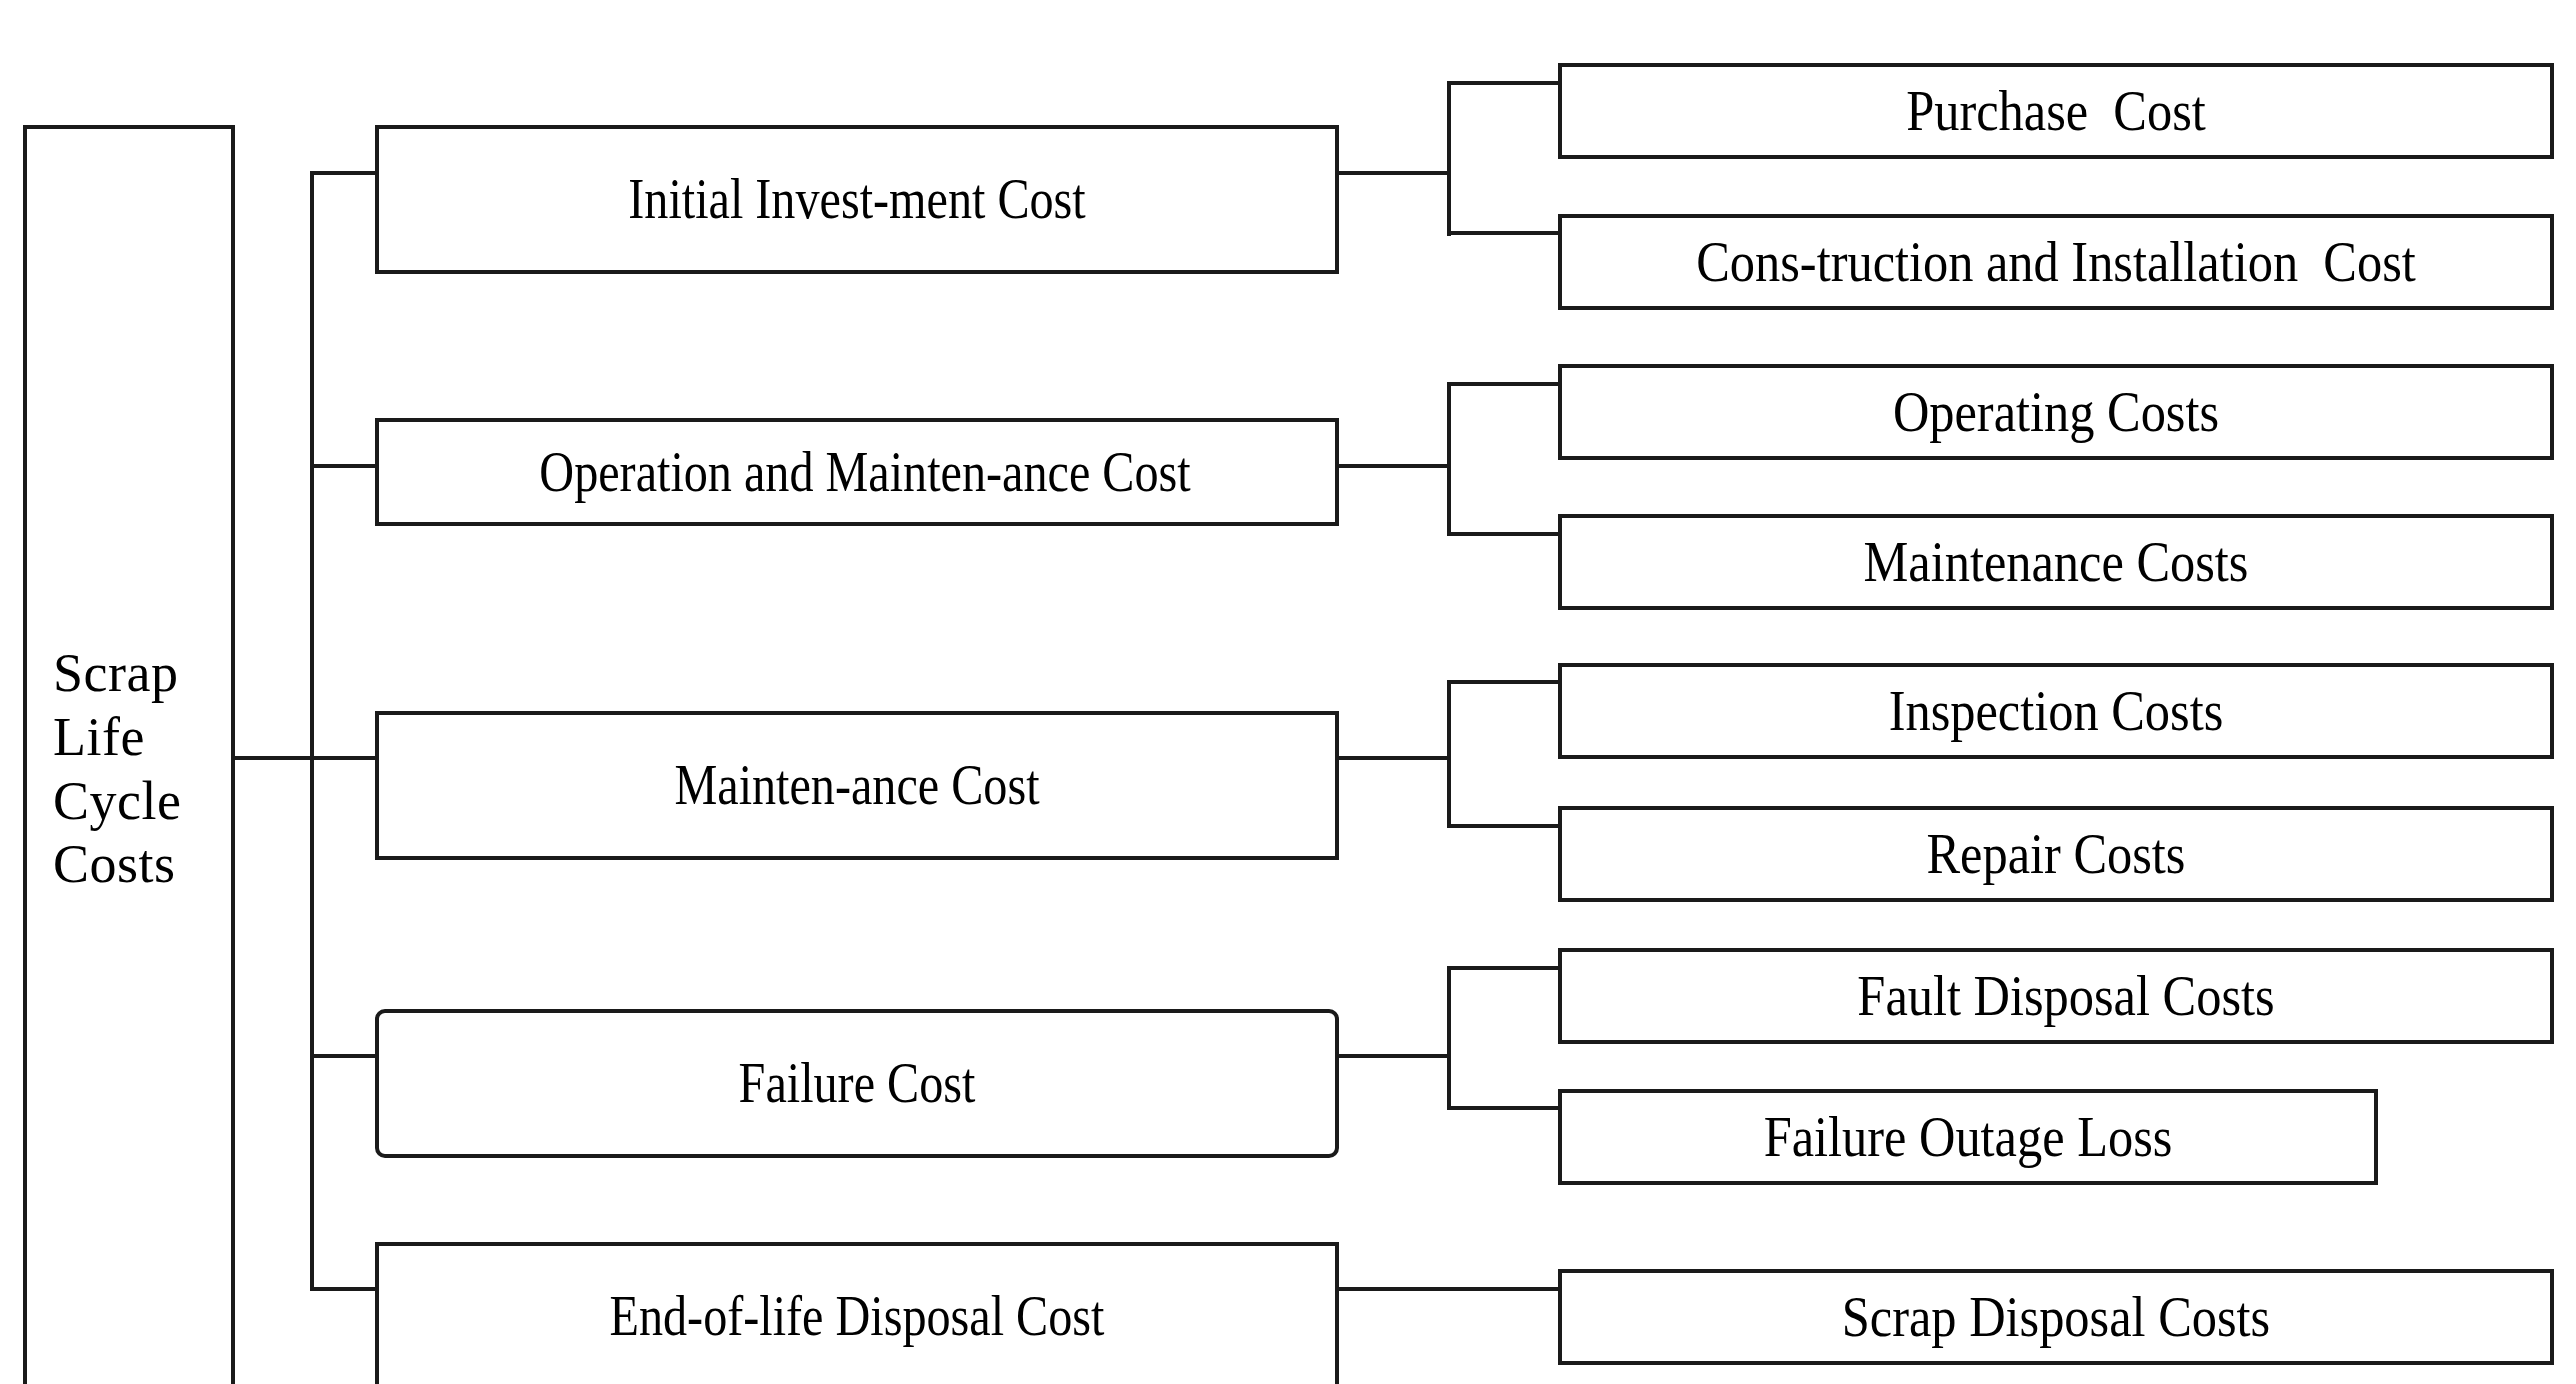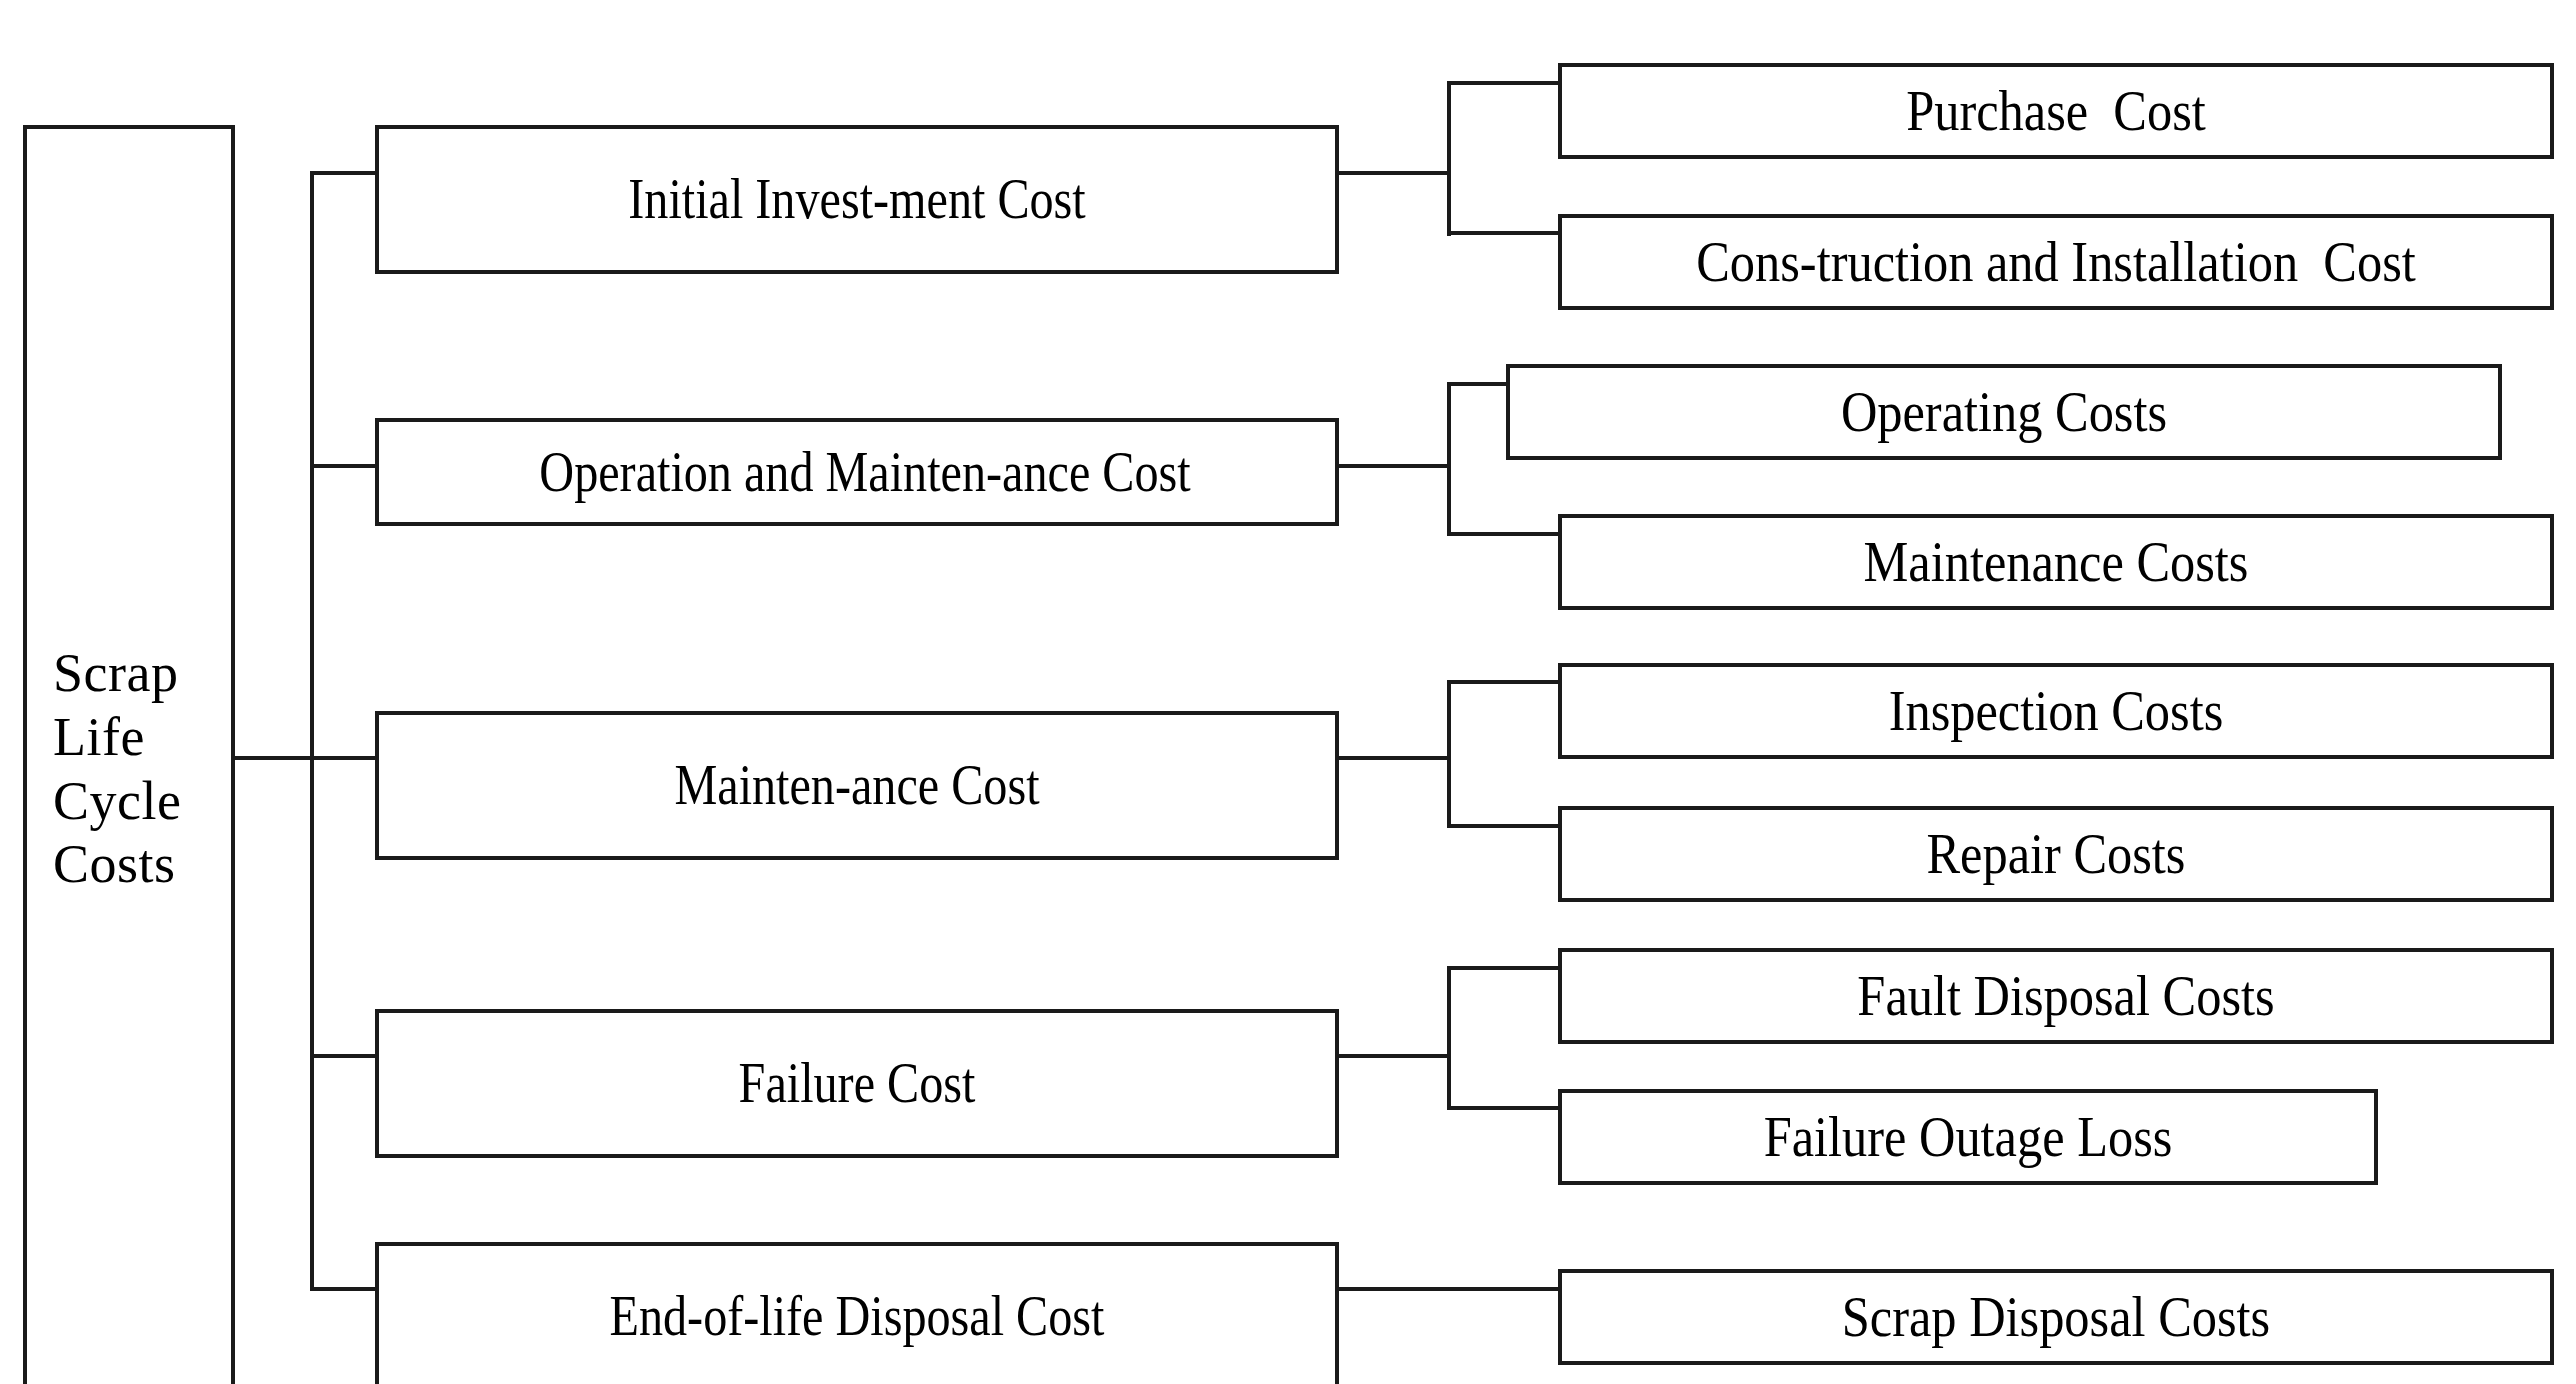--- a/index.html
+++ b/index.html
@@ -86,21 +86,21 @@
   </div>
 
   <div class="node lvl2" style="left:375px; top:390px; width:964px; height:108px;padding-left:16px;">
     <span class="lbl">Operation and Mainten-ance Cost</span>
   </div>
 
   <div class="node lvl2" style="left:375px; top:683px; width:964px; height:149px;">
     <span class="lbl">Mainten-ance Cost</span>
   </div>
 
-  <div class="node lvl2" style="left:375px; top:981px; width:964px; height:149px;">
+  <div class="node lvl2" style="left:375px; top:981px; width:964px; height:149px;border-radius:10px;">
     <span class="lbl">Failure Cost</span>
   </div>
 
   <div class="node lvl2" style="left:375px; top:1214px; width:964px; height:149px;">
     <span class="lbl">End-of-life Disposal Cost</span>
   </div>
 
   <div class="conn conn-h" style="left:1337px; top:171px; width:114px;"></div>
   <div class="conn conn-v" style="left:1447px; top:81px; height:155px;"></div>
   <div class="conn conn-h" style="left:1447px; top:81px; width:114px;"></div>
@@ -124,21 +124,21 @@
   <div class="conn conn-h" style="left:1337px; top:1287px; width:223px;"></div>
 
   <div class="node lvl3" style="left:1558px; top:35px; width:996px; height:96px;">
     <span class="lbl">Purchase  Cost</span>
   </div>
 
   <div class="node lvl3" style="left:1558px; top:186px; width:996px; height:96px;">
     <span class="lbl">Cons-truction and Installation  Cost</span>
   </div>
 
-  <div class="node lvl3" style="left:1506px; top:336px; width:996px; height:96px;">
+  <div class="node lvl3" style="left:1558px; top:336px; width:996px; height:96px;">
     <span class="lbl">Operating Costs</span>
   </div>
 
   <div class="node lvl3" style="left:1558px; top:486px; width:996px; height:96px;">
     <span class="lbl">Maintenance Costs</span>
   </div>
 
   <div class="node lvl3" style="left:1558px; top:635px; width:996px; height:96px;">
     <span class="lbl">Inspection Costs</span>
   </div>

